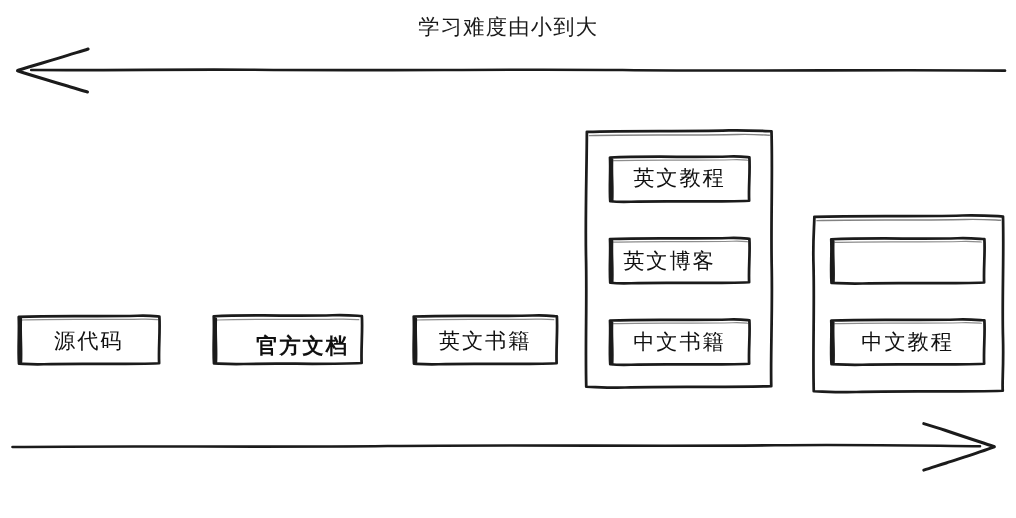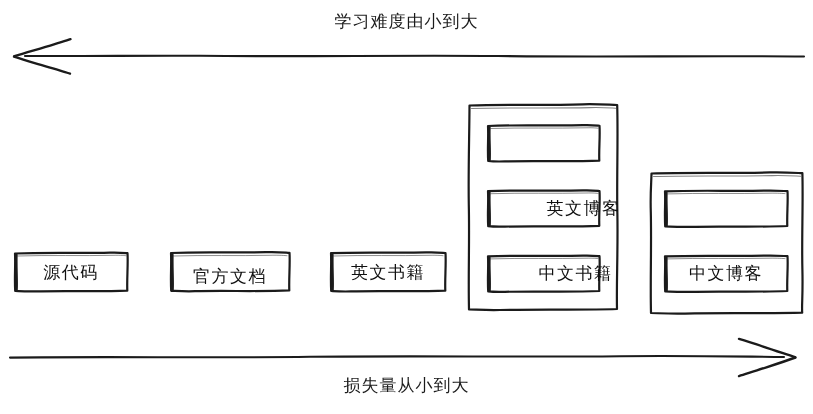--- a/index.html
+++ b/index.html
@@ -38,21 +38,20 @@
     z-index:3;
   }
 </style>
 </head>
 <body>
 
 <div id="stage">
 
   <div class="axis-label" id="top-label">学习难度由小到大</div>
 
-  <div class="axis-label" id="bottom-label">损失量从小到大</div>
 
   <svg class="sketch" viewBox="0 0 813 414">
 
     <g>
       <path class="stroke" stroke-width="2.1" d="M804,56.5 C700,55.6 600,57.2 498,56.0 C400,55.1 300,56.9 200,55.8 C150,55.3 90,56.4 25,56.0"></path>
       <path class="stroke" stroke-width="2.4" d="M14.5,56.2 C26,52.5 40,48.7 54,44.3 C60,42.4 66,40.8 70.5,39.2"></path>
       <path class="stroke" stroke-width="2.4" d="M14.0,56.6 C25,60.4 38,63.9 52,68.2 C59,70.4 66,72.3 70.0,73.6"></path>
     </g>
 
     <g>
@@ -123,35 +122,38 @@
       <path class="stroke" stroke-width="2.2" d="M665,256.4 C697,255.1 734,256.4 766,255.6 C776,255.3 783,256.0 787.5,256.2 C788.2,267 786.8,279 787.3,291.0 C757,292.3 720,291.0 690,291.8 C679,292.1 672,291.6 665.2,291.4 C664.4,279 665.6,267 665,256.4 Z"></path>
       <path class="stroke" stroke-width="1.0" opacity="0.5" d="M668,258.9 C700,257.9 737,258.9 769,258.2 C778,258.0 783,258.5 785,258.6"></path>
       <path class="stroke" stroke-width="2.4" d="M666.5,257.9 C666.0,269 667.2,280 666.6,290.9"></path>
     </g>
   </svg>
 
   <div class="node" style="left:14px;top:252px;width:114px;height:40px;text-align:center;">
     <span>源代码</span>
   </div>
 
-  <div class="node" style="left:170px;top:252px;width:120px;height:48px;">
+  <div class="node" style="left:182px;top:252px;width:120px;height:48px;font-weight:bold;">
     <span>官方文档</span>
   </div>
 
   <div class="node" style="left:330px;top:252px;width:116px;height:40px;font-family:Liberation Mono, monospace;">
     <span>英文书籍</span>
   </div>
 
+  <div class="node" style="left:487px;top:124px;width:113px;height:37px;">
+    <span>英文教程</span>
+  </div>
 
-  <div class="node" style="left:487px;top:190px;width:97px;height:37px;margin-left:48px;">
+  <div class="node" style="left:487px;top:190px;width:97px;height:37px;">
     <span>英文博客</span>
   </div>
 
-  <div class="node" style="left:487px;top:255px;width:113px;height:37px;margin-left:32px;">
+  <div class="node" style="left:487px;top:255px;width:113px;height:37px;">
     <span>中文书籍</span>
   </div>
 
 
   <div class="node" style="left:664px;top:255px;width:124px;height:37px;">
-    <span>中文博客</span>
+    <span>中文教程</span>
   </div>
 
 </div>
 
 </body></html>

